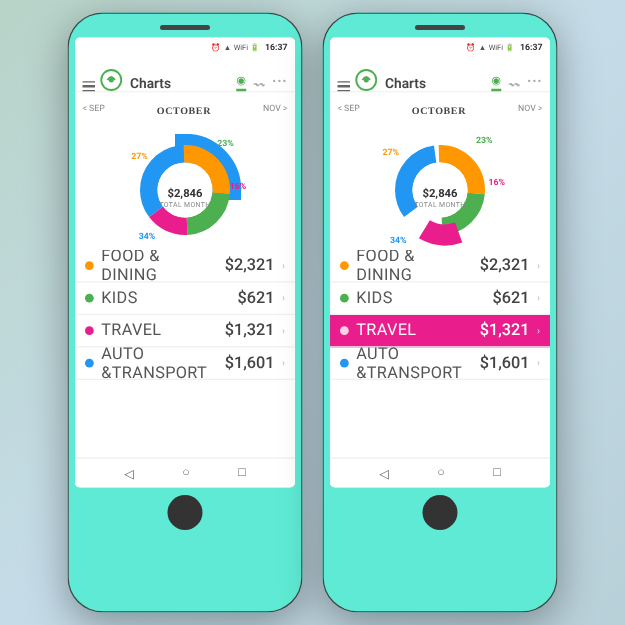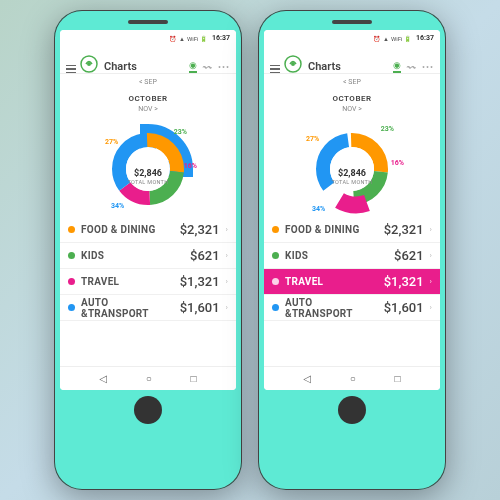--- a/index.html
+++ b/index.html
@@ -138,39 +138,38 @@
     }
 
     .more-icon {
       font-size: 9px;
       color: #aaa;
       letter-spacing: 1px;
     }
 
     .nav-months {
       display: flex;
-      align-items: center;
       justify-content: center;
       padding: 4px 6px;
       background: #fff;
       gap: 0;
-      flex-direction: column;
     }
 
     .nav-month-prev, .nav-month-next {
       font-size: 7px;
       color: #888;
       display: flex;
       align-items: center;
       gap: 2px;
     }
 
     .nav-month-center {
       flex: 1;
       text-align: center;
+      font-family: Liberation Serif, serif;
     }
 
     .nav-month-center .month-label {
       font-size: 8px;
       font-weight: 600;
       color: #444;
       letter-spacing: 0.5px;
     }
 
     .chevron {
@@ -243,22 +242,22 @@
     }
 
     .cat-dot {
       width: 7px;
       height: 7px;
       border-radius: 50%;
       flex-shrink: 0;
     }
 
     .cat-name {
-      font-size: 10px;
-      font-weight: 700;
+      font-size: 13px;
+      font-weight: 400;
       color: #555;
       flex: 1;
       letter-spacing: 0.3px;
     }
 
     .cat-amount {
       font-size: 13px;
       color: #444;
       font-weight: 500;
     }

